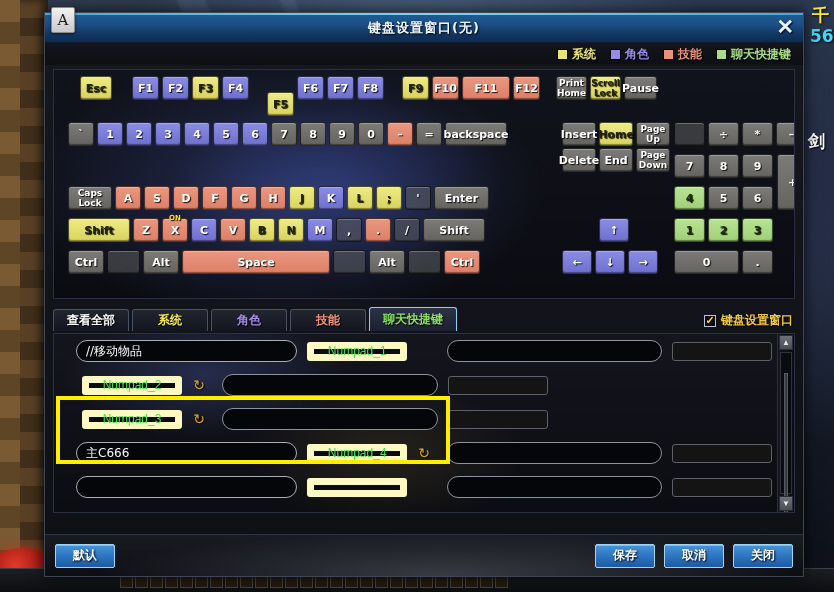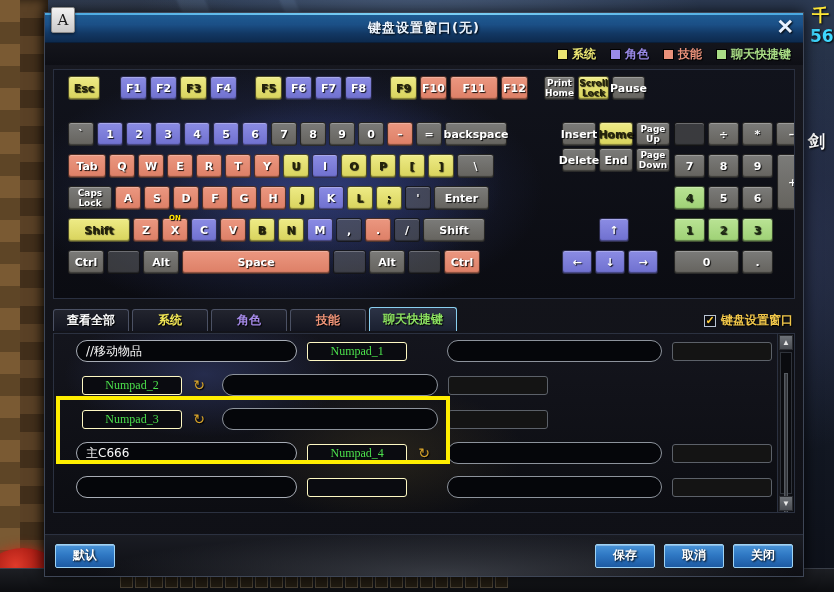--- a/index.html
+++ b/index.html
@@ -181,23 +181,23 @@
   .lrow { height:34px; display:flex; align-items:center; padding:0 4px; position:relative; }
   .cmd {
     width:222px; height:22px; margin-left:4px;
     background:#05060a; border:1px solid #a8adb6; border-radius:11px;
     display:flex; align-items:center; padding:0 9px;
     color:#fafafa; font-size:12px; font-family:"DejaVu Sans",sans-serif;
     white-space:nowrap; overflow:hidden; cursor:text;
   }
   .keyf {
     width:100px; height:19px; margin-left:10px;
-    background:#0a0b10; border:1px solid #fef9c3; border-radius:3px;
+    background:#0a0b10; border:7px solid #fef9c3; border-radius:3px;
     display:flex; align-items:center; justify-content:center;
-    color:#4ce04c; font-size:12px; font-family:Liberation Serif, serif;
+    color:#4ce04c; font-size:12px; font-family:Liberation Sans, sans-serif;
     cursor:pointer;
   }
   .reset {
     width:18px; height:18px; margin-left:8px; cursor:pointer;
     color:#d8a42a; font-size:14px; line-height:18px; text-align:center;
     text-shadow:1px 1px 1px #000;
   }
   .cmd2 {
     width:216px; height:22px; margin-left:14px;
     background:#05060a; border:1px solid #8d939c; border-radius:11px;
@@ -322,28 +322,28 @@
       </div>
       <div class="lg">
         <div class="sw" style="background: rgb(169, 221, 134);"></div>
         <div class="tx" style="color: rgb(169, 221, 134);">聊天快捷键</div>
       </div>
     </div>
 
   <div id="kbwrap">
     <div class="glow"></div>
   <div class="krow" style="left: 14px; top: 6px;">
-        <div class="key k-yellow" style="width: 32px;">Esc</div>
+        <div class="key k-yellow" style="width: 32px; margin-left: 12px;">Esc</div>
         <div style="width: 14px; margin-right: 3px;"></div>
         <div class="key k-purple" style="width: 27px;">F1</div>
         <div class="key k-purple" style="width: 27px;">F2</div>
         <div class="key k-yellow" style="width: 27px;">F3</div>
         <div class="key k-purple" style="width: 27px;">F4</div>
         <div style="width: 12px; margin-right: 3px;"></div>
-        <div class="key k-yellow" style="width: 27px;">F5</div>
+        <div class="key k-yellow" style="width: 27px; margin-top: 16px;">F5</div>
         <div class="key k-purple" style="width: 27px;">F6</div>
         <div class="key k-purple" style="width: 27px;">F7</div>
         <div class="key k-purple" style="width: 27px;">F8</div>
         <div style="width: 12px; margin-right: 3px;"></div>
         <div class="key k-yellow" style="width: 27px;">F9</div>
         <div class="key k-red" style="width: 27px;">F10</div>
         <div class="key k-red" style="width: 48px;">F11</div>
         <div class="key k-red" style="width: 27px;">F12</div>
         <div style="width: 10px; margin-right: 3px;"></div>
         <div class="key k-gray two" style="width: 31px;">
@@ -365,36 +365,20 @@
         <div class="key k-purple" style="width: 26px;">5</div>
         <div class="key k-purple" style="width: 26px;">6</div>
         <div class="key k-gray" style="width: 26px;">7</div>
         <div class="key k-gray" style="width: 26px;">8</div>
         <div class="key k-gray" style="width: 26px;">9</div>
         <div class="key k-gray" style="width: 26px;">0</div>
         <div class="key k-red" style="width: 26px;">–</div>
         <div class="key k-gray" style="width: 26px;">=</div>
         <div class="key k-gray" style="width: 62px;">backspace</div>
       </div>
-      <div class="krow" style="left: 14px; top: 84px;">
-        <div class="key k-red" style="width: 38px;">Tab</div>
-        <div class="key k-red" style="width: 26px;">Q</div>
-        <div class="key k-red" style="width: 26px;">W</div>
-        <div class="key k-red" style="width: 26px;">E</div>
-        <div class="key k-red" style="width: 26px;">R</div>
-        <div class="key k-red" style="width: 26px;">T</div>
-        <div class="key k-red" style="width: 26px;">Y</div>
-        <div class="key k-yellow" style="width: 26px;">U</div>
-        <div class="key k-purple" style="width: 26px;">I</div>
-        <div class="key k-yellow" style="width: 26px;">O</div>
-        <div class="key k-yellow" style="width: 26px;">P</div>
-        <div class="key k-yellow" style="width: 26px;">[</div>
-        <div class="key k-yellow" style="width: 26px;">]</div>
-        <div class="key k-gray" style="width: 37px;">\</div>
-      </div>
       <div class="krow" style="left: 14px; top: 116px; justify-content: center;">
         <div class="key k-gray two" style="width: 44px;">
           <span>Caps</span>
           <span>Lock</span>
         </div>
         <div class="key k-red" style="width: 26px;">A</div>
         <div class="key k-red" style="width: 26px;">S</div>
         <div class="key k-red" style="width: 26px;">D</div>
         <div class="key k-red" style="width: 26px;">F</div>
         <div class="key k-red" style="width: 26px;">G</div>

